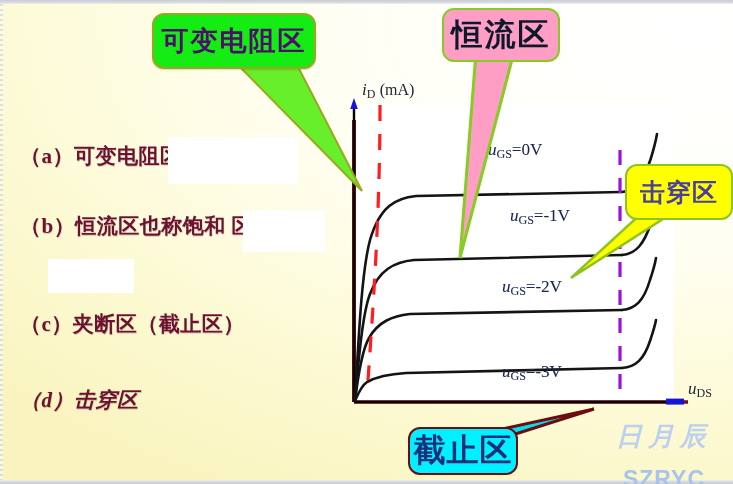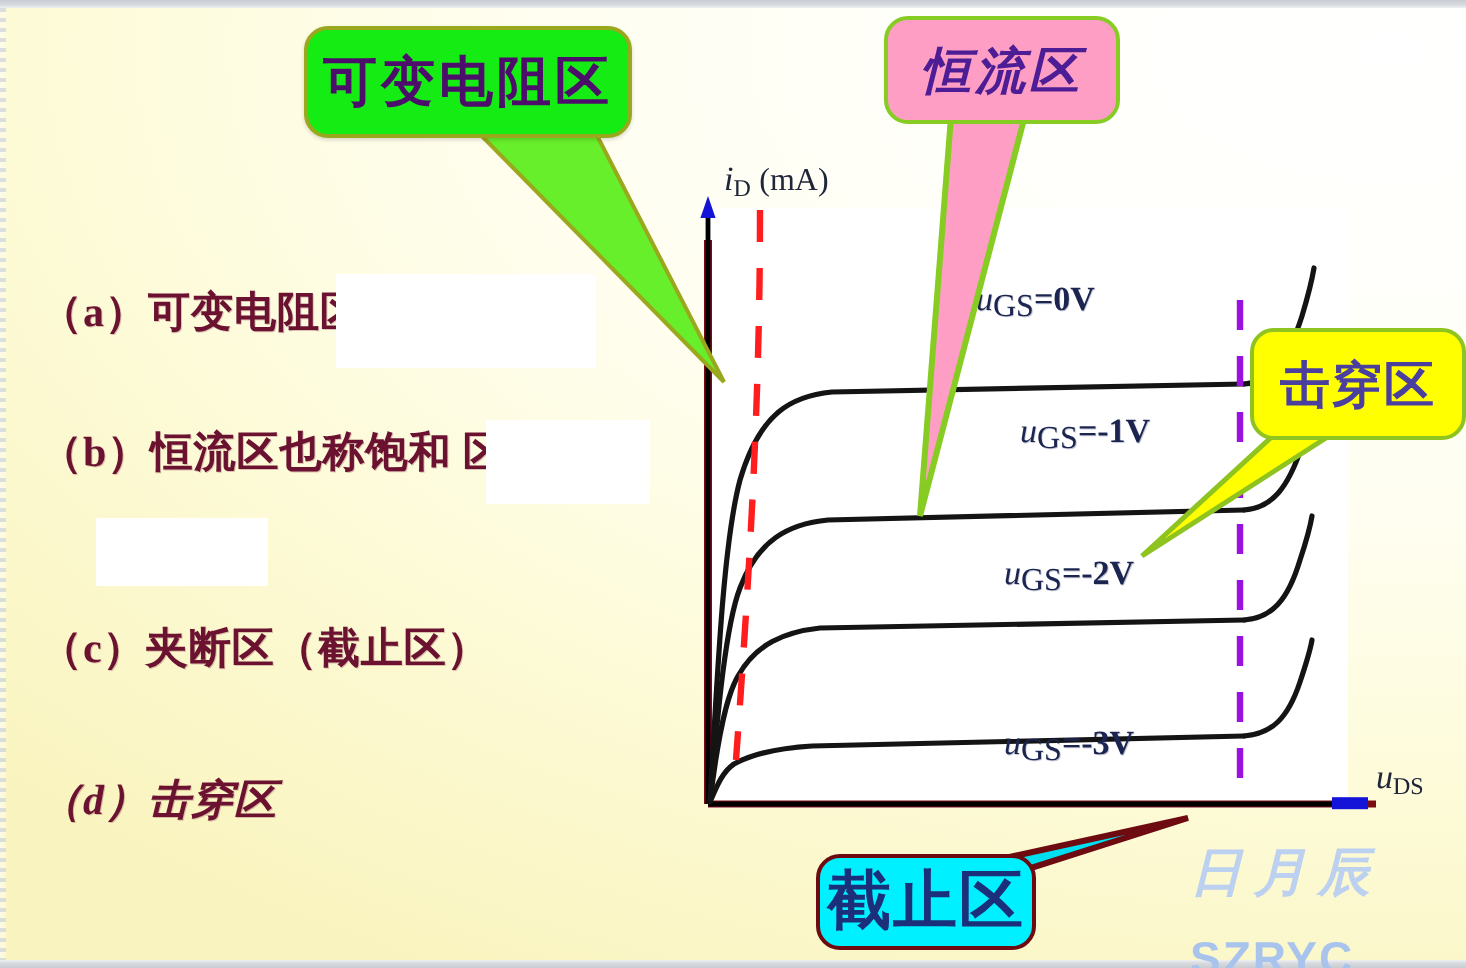--- a/index.html
+++ b/index.html
@@ -69,22 +69,22 @@
   #ylab .sub{font-size:12px;font-style:normal;vertical-align:-3px;}
   #ylab .unit{font-style:normal;font-size:16px;}
   #xlab{left:352px;top:299px;font-size:17px;font-style:italic;}
   #xlab .sub{font-size:12px;font-style:normal;vertical-align:-3px;}
 
   .curvelab{
     position:absolute;color:#1b2550;font-family:"Liberation Serif",serif;
     font-size:17px;font-style:italic;white-space:nowrap;
     text-shadow:0.4px 0.4px 0 rgba(30,40,90,.25);
   }
-  .curvelab .sub{font-size:16px;font-style:normal;vertical-align:-3px;}
-  .curvelab .val{font-style:normal;font-weight:bold;}
+  .curvelab .sub{font-size:12px;font-style:normal;vertical-align:-3px;}
+  .curvelab .val{font-style:normal;}
   #lab0{left:152px;top:60px;}
   #lab1{left:174px;top:126px;}
   #lab2{left:166px;top:197px;}
   #lab3{left:166px;top:282px;}
 
   
   .callout{position:absolute;}
   .cbox{
     position:absolute;display:flex;align-items:center;justify-content:center;
     border-radius:12px;font-weight:bold;white-space:nowrap;
@@ -95,21 +95,21 @@
     left:0;top:0;width:160px;height:52px;
     background:#14ec14;border:2.5px solid #9aa81d;
     color:#4d0d6b;font-size:27px;letter-spacing:2px;
     box-shadow:0 1px 2px rgba(0,0,0,.15);
   }
 
   #co-hlq{left:442px;top:8px;}
   #co-hlq .cbox{
     left:0;top:0;width:114px;height:50px;
     background:#ff9ec4;border:2.5px solid #86cc22;
-    color:#4c1d95;font-size:25px;letter-spacing:2px;font-style:italic;
+    color:#0f172a;font-size:31px;letter-spacing:2px;
   }
 
   #co-jcq{left:625px;top:164px;}
   #co-jcq .cbox{
     left:0;top:0;width:104px;height:52px;
     background:#ffff00;border:2.5px solid #8fc31f;
     color:#4a3f9e;font-size:25px;letter-spacing:1px;
   }
 
   #co-jzq{left:408px;top:427px;}
@@ -117,21 +117,21 @@
     left:0;top:0;width:106px;height:44px;
     background:#00f0ff;border:2.5px solid #6d0b10;
     color:#1b2f7a;font-size:32px;letter-spacing:1px;
   }
 
   svg.tail{position:absolute;left:0;top:0;overflow:visible;pointer-events:none;}
 
   
   #wm{
     position:absolute;left:595px;top:424px;width:138px;height:58px;
-    line-height:1;
+    text-align:center;line-height:1;
   }
   #wm .cn{
     font-family:"Liberation Serif",serif;font-size:26px;font-weight:bold;
     color:#bcd0ef;letter-spacing:6px;font-style:italic;display:block;
   }
   #wm .en{
     font-family:Liberation Sans, sans-serif;font-size:23px;font-weight:bold;
     color:#a9c4ec;letter-spacing:1px;display:block;margin-top:18px;
   }
 </style>

